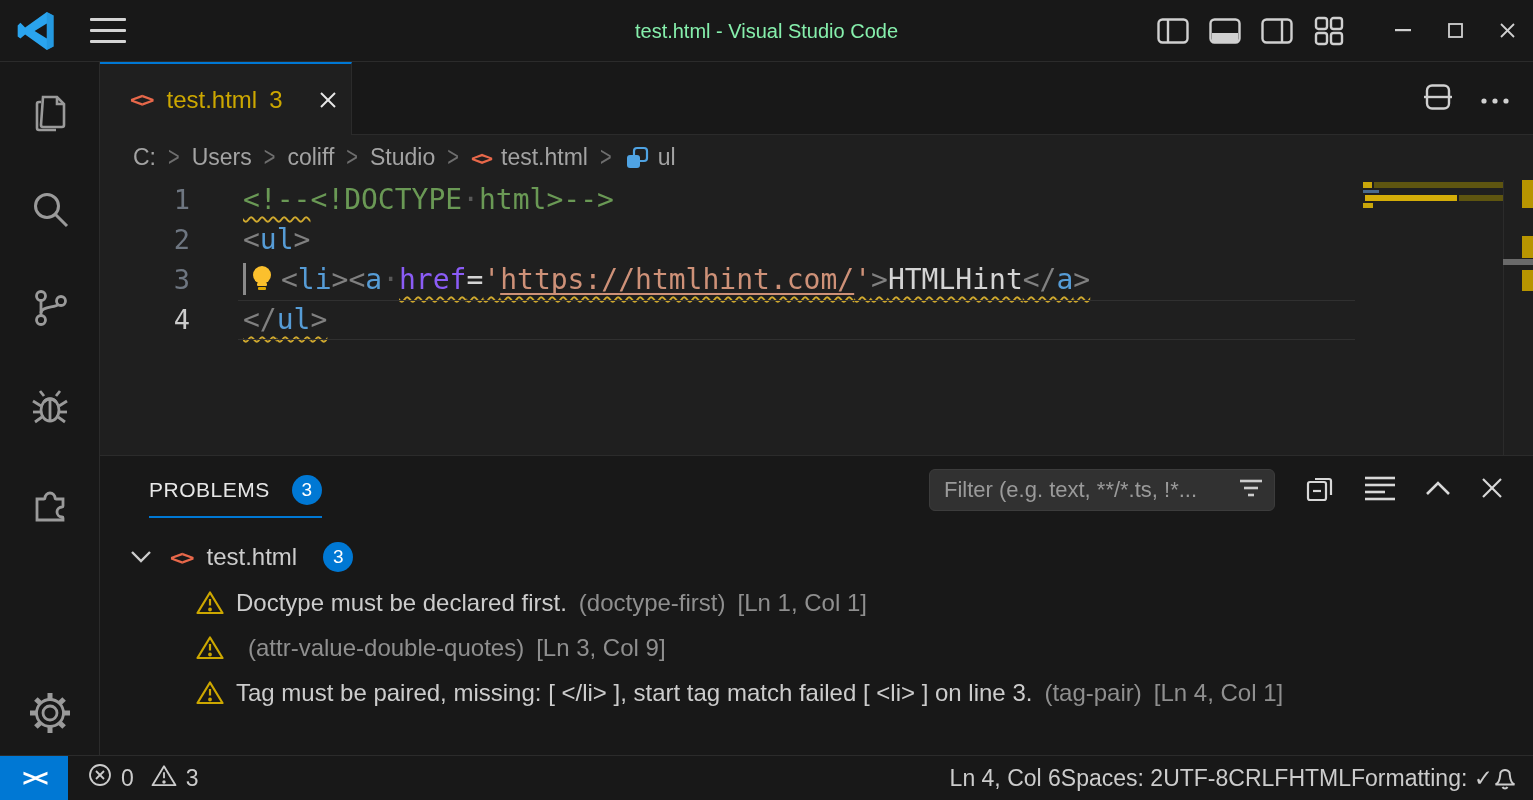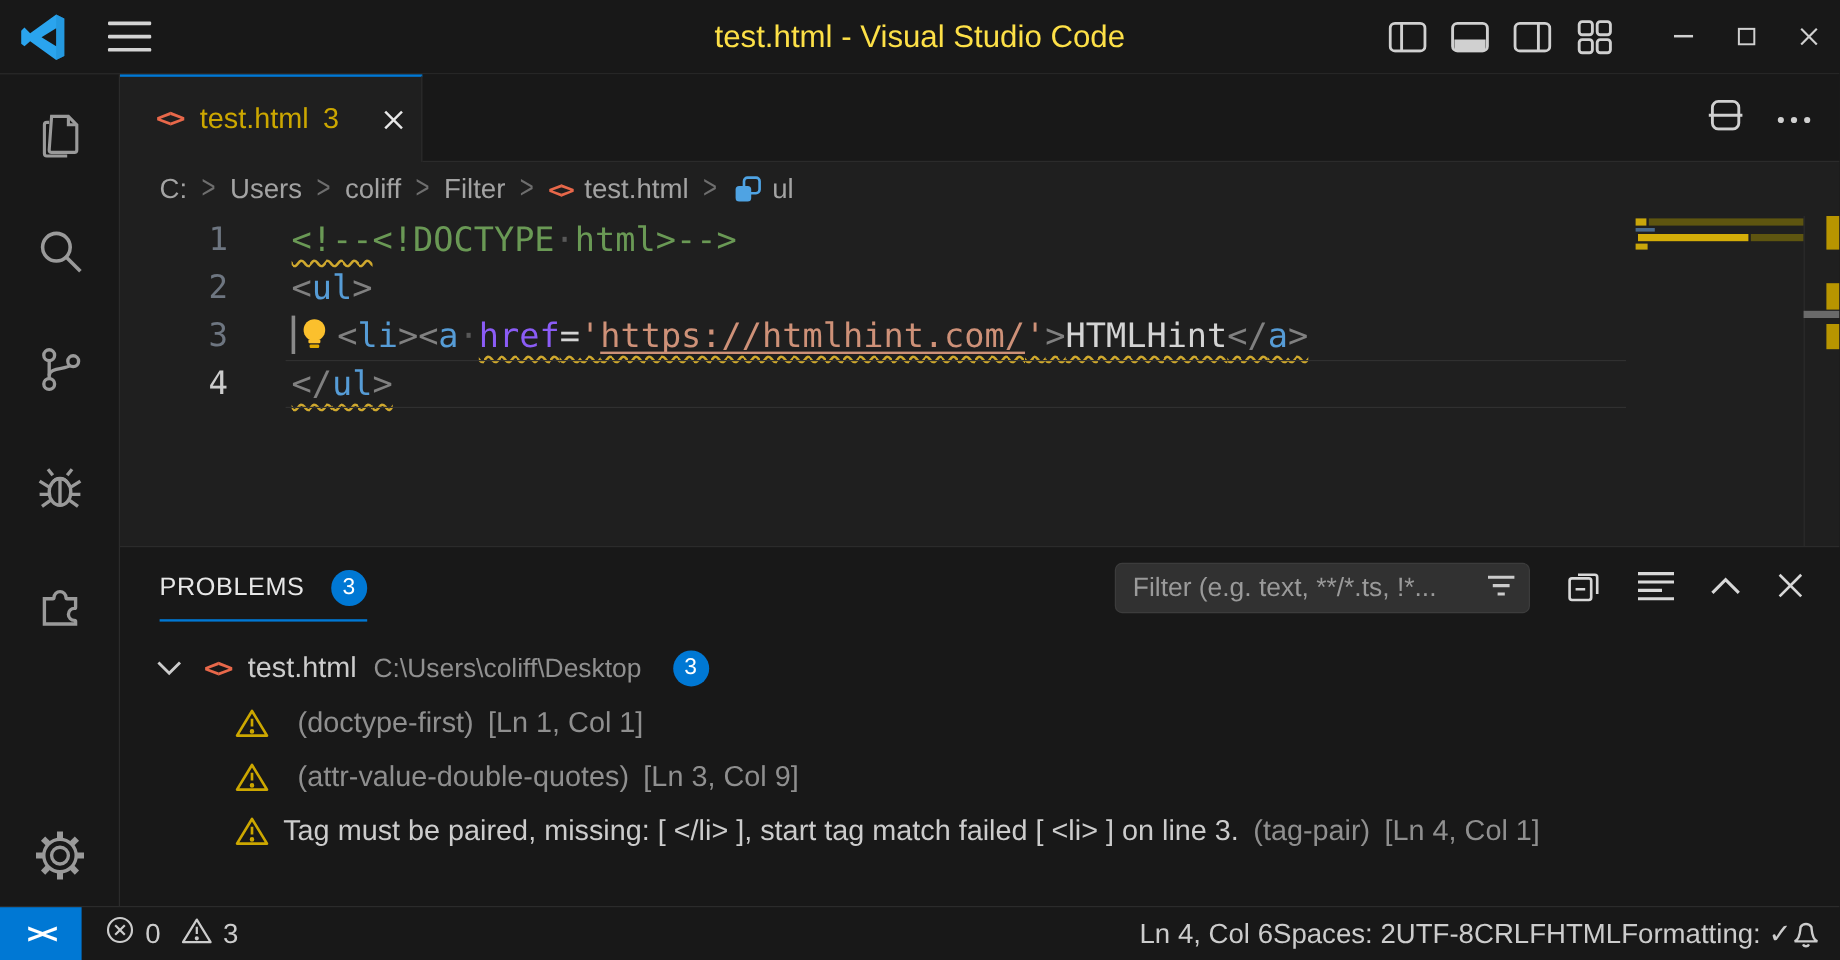--- a/index.html
+++ b/index.html
@@ -8,21 +8,21 @@
     font-family:"Liberation Sans", sans-serif; color:#cccccc; }
   .window { width:1533px; height:800px; display:flex; flex-direction:column; background:#181818; }
 
   
   .titlebar { height:62px; flex:0 0 62px; background:#181818; border-bottom:1px solid #2b2b2b;
     display:flex; align-items:center; position:relative; }
   .tb-logo { width:44px; height:44px; margin-left:16px; display:flex; align-items:center; justify-content:center; }
   .tb-menu { margin-left:30px; width:36px; display:flex; flex-direction:column; gap:8px; cursor:pointer; }
   .tb-menu i { display:block; height:3px; background:#d4d4d4; border-radius:1px; }
   .tb-title { position:absolute; left:50%; top:50%; transform:translate(-50%,-50%);
-    font-size:26px; color:#fde047; white-space:nowrap; }
+    font-size:20px; color:#86efac; white-space:nowrap; }
   .tb-right { margin-left:auto; display:flex; align-items:center; height:100%; }
   .tb-btn { width:52px; height:100%; display:flex; align-items:center; justify-content:center; color:#d0d0d0; }
   .tb-btn svg { display:block; }
   .tb-gap { width:22px; }
 
   
   .main { flex:1 1 auto; display:flex; min-height:0; }
   .activitybar { width:100px; flex:0 0 100px; background:#181818; border-right:1px solid #2b2b2b;
     display:flex; flex-direction:column; align-items:center; padding-top:26px; }
   .ab-icon { width:48px; height:48px; margin-bottom:50px; display:flex; align-items:center; justify-content:center; color:#9a9a9a; }
@@ -72,21 +72,21 @@
   .bulb { display:inline-block; vertical-align:-5px; margin-right:6px; }
 
   .minimap { position:absolute; top:0; right:30px; width:140px; height:230px; }
   .mm-bar { position:absolute; }
   .ruler { position:absolute; top:0; right:0; width:30px; bottom:0; border-left:1px solid #2b2b2b; }
   .rl-mark { position:absolute; }
 
   
   .panel { height:300px; flex:0 0 300px; background:#181818; border-top:1px solid #2b2b2b; display:flex; flex-direction:column; }
   .panel-header { height:68px; flex:0 0 68px; display:flex; align-items:center; position:relative; padding-left:33px; }
-  .panel-tab { display:flex; align-items:center; height:100%; position:relative; cursor:pointer; }
+  .panel-tab { display:flex; align-items:center; height:100%; position:relative; cursor:pointer;margin-left:16px; }
   .panel-tab-label { font-size:21px; letter-spacing:.5px; color:#e7e7e7; }
   .badge { min-width:30px; height:30px; border-radius:15px; background:#0078d4; color:#ffffff;
     font-size:19px; display:inline-flex; align-items:center; justify-content:center; padding:0 6px; }
   .panel-tab .badge { margin-left:22px; }
   .panel-tab::after { content:""; position:absolute; left:0; right:0; bottom:6px; height:2px; background:#0078d4; }
   .panel-actions { position:absolute; right:30px; top:0; height:68px; display:flex; align-items:center; gap:30px; color:#d8d8d8; }
   .filterbox { width:346px; height:42px; background:#313131; border:1px solid #3c3c3c; border-radius:6px;
     display:flex; align-items:center; padding:0 10px 0 14px; }
   .filterbox input { flex:1; min-width:0; background:transparent; border:none; outline:none; color:#cccccc;
     font-size:22px; font-family:"Liberation Sans", sans-serif; }
@@ -277,21 +277,21 @@
           </div>
         </div>
 
         <div class="breadcrumb">
           <span class="bc-item">C:</span>
           <span class="bc-sep">&gt;</span>
           <span class="bc-item">Users</span>
           <span class="bc-sep">&gt;</span>
           <span class="bc-item">coliff</span>
           <span class="bc-sep">&gt;</span>
-          <span class="bc-item">Filter</span>
+          <span class="bc-item">Studio</span>
           <span class="bc-sep">&gt;</span>
           <span class="bc-ficon">&lt;&gt;</span>
           <span class="bc-item">test.html</span>
           <span class="bc-sep">&gt;</span>
           <span class="bc-symicon">
             <svg width="26" height="26" viewBox="0 0 26 26">
                 <rect x="10" y="3" width="13" height="13" rx="3" fill="none" stroke="#4fa3e3" stroke-width="2.2"></rect>
                 <rect x="3" y="10" width="13" height="13" rx="3" fill="#4fa3e3"></rect>
               </svg>
           </span>
@@ -374,32 +374,32 @@
 
         <div class="panel-body">
           <div class="file-row">
             <span class="twisty">
               <svg width="22" height="14" viewBox="0 0 22 14" fill="none" stroke="#cccccc" stroke-width="2.4">
                   <polyline points="2,2 11,11 20,2"></polyline>
                 </svg>
             </span>
             <span class="ficon">&lt;&gt;</span>
             <span class="fname">test.html</span>
-            <span class="fpath">C:\Users\coliff\Desktop</span>
             <span class="badge">3</span>
           </div>
 
           <div class="prow">
             <span class="wicon">
               <svg width="28" height="25" viewBox="0 0 28 25" fill="none" stroke="#cca700" stroke-width="2.2">
                   <path d="M14 2.5 L26.5 23 H1.5 Z" stroke-linejoin="round"></path>
                   <line x1="14" y1="9" x2="14" y2="15.5"></line>
                   <circle cx="14" cy="19.5" r="0.8" fill="#cca700"></circle>
                 </svg>
             </span>
+            <span class="pmsg">Doctype must be declared first.</span>
             <span class="psrc">(doctype-first)</span>
             <span class="ppos">[Ln 1, Col 1]</span>
           </div>
           <div class="prow">
             <span class="wicon">
               <svg width="28" height="25" viewBox="0 0 28 25" fill="none" stroke="#cca700" stroke-width="2.2">
                   <path d="M14 2.5 L26.5 23 H1.5 Z" stroke-linejoin="round"></path>
                   <line x1="14" y1="9" x2="14" y2="15.5"></line>
                   <circle cx="14" cy="19.5" r="0.8" fill="#cca700"></circle>
                 </svg>

